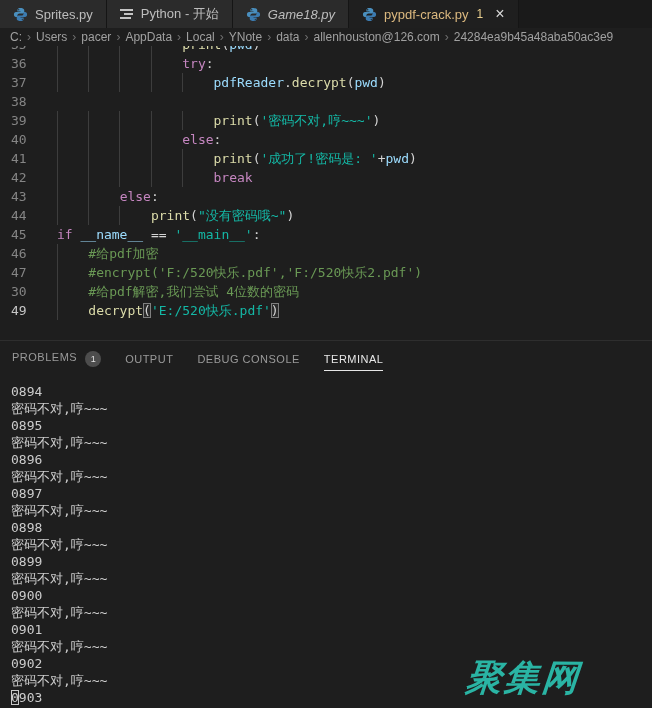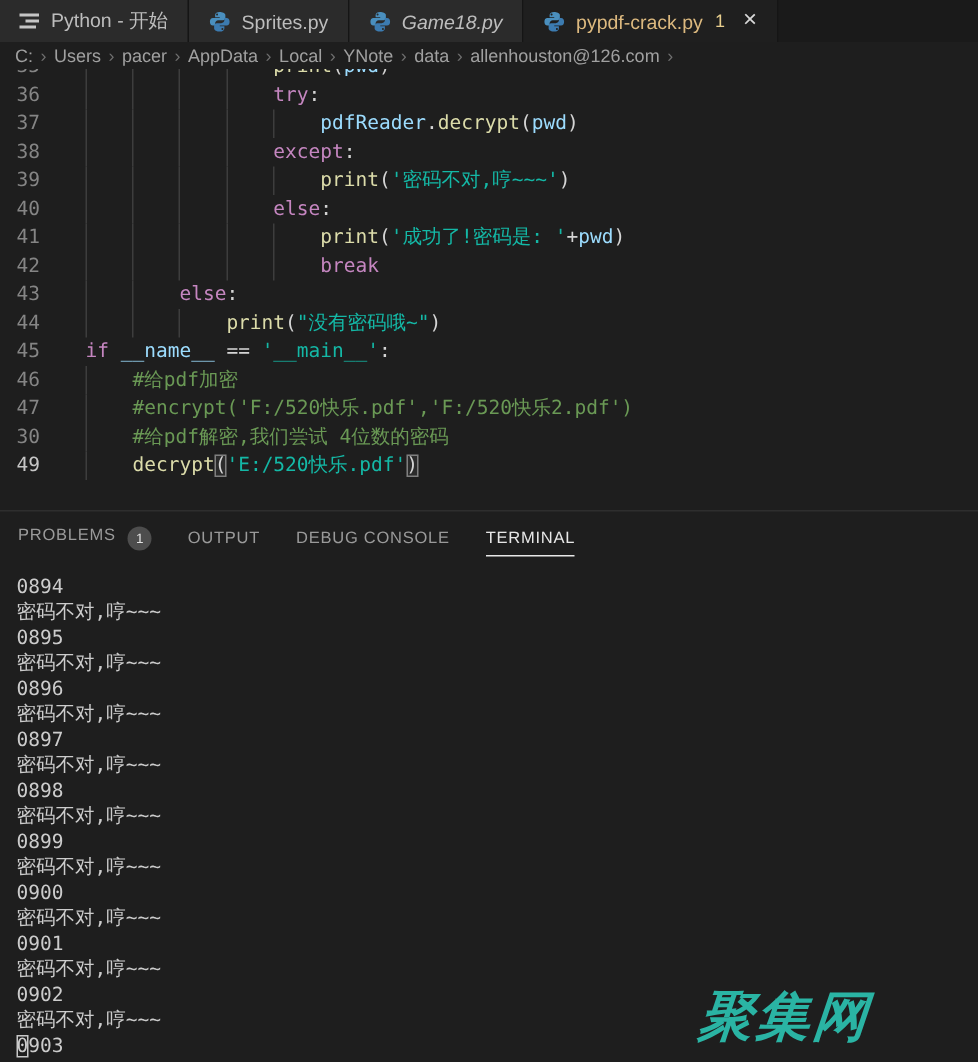--- a/index.html
+++ b/index.html
@@ -78,33 +78,33 @@
     font-size:36px; font-weight:800; font-style:italic;
     letter-spacing:2px; transform:skewX(-5deg); white-space:nowrap;
     pointer-events:none;
   }
 </style>
 </head>
 <body>
 
 <div class="tab-bar">
   <div class="tab">
+    <svg class="py-icon" viewBox="0 0 16 16">
+      <path fill="#4a8fbe" d="M7.9 1C6.1 1 4.7 1.7 4.7 3.2v1.6H8v.5H3.2C1.7 5.3 1 6.5 1 8s.7 2.7 2.2 2.7h1.5V9.2c0-1.2 1-2.2 2.2-2.2h3.3c1 0 1.8-.8 1.8-1.8V3.2C12 1.7 9.7 1 7.9 1zM6.1 2.2c.4 0 .7.3.7.7s-.3.7-.7.7-.7-.3-.7-.7.3-.7.7-.7z"></path>
+      <path fill="#3c7bb0" d="M8.1 15c1.8 0 3.2-.7 3.2-2.2v-1.6H8v-.5h4.8c1.5 0 2.2-1.2 2.2-2.7s-.7-2.7-2.2-2.7h-1.5v1.5c0 1.2-1 2.2-2.2 2.2H5.8c-1 0-1.8.8-1.8 1.8v2C4 14.3 6.3 15 8.1 15zm1.8-1.2c-.4 0-.7-.3-.7-.7s.3-.7.7-.7.7.3.7.7-.3.7-.7.7z"></path>
+    </svg>
+    <span class="tab-label">Sprites.py</span>
+  </div>
+  <div class="tab">
     <span class="welcome-icon">
         <i></i>
         <i></i>
         <i></i>
       </span>
     <span class="tab-label">Python - 开始</span>
-  </div>
-  <div class="tab">
-    <svg class="py-icon" viewBox="0 0 16 16">
-      <path fill="#4a8fbe" d="M7.9 1C6.1 1 4.7 1.7 4.7 3.2v1.6H8v.5H3.2C1.7 5.3 1 6.5 1 8s.7 2.7 2.2 2.7h1.5V9.2c0-1.2 1-2.2 2.2-2.2h3.3c1 0 1.8-.8 1.8-1.8V3.2C12 1.7 9.7 1 7.9 1zM6.1 2.2c.4 0 .7.3.7.7s-.3.7-.7.7-.7-.3-.7-.7.3-.7.7-.7z"></path>
-      <path fill="#3c7bb0" d="M8.1 15c1.8 0 3.2-.7 3.2-2.2v-1.6H8v-.5h4.8c1.5 0 2.2-1.2 2.2-2.7s-.7-2.7-2.2-2.7h-1.5v1.5c0 1.2-1 2.2-2.2 2.2H5.8c-1 0-1.8.8-1.8 1.8v2C4 14.3 6.3 15 8.1 15zm1.8-1.2c-.4 0-.7-.3-.7-.7s.3-.7.7-.7.7.3.7.7-.3.7-.7.7z"></path>
-    </svg>
-    <span class="tab-label">Sprites.py</span>
   </div>
   <div class="tab preview">
     <svg class="py-icon" viewBox="0 0 16 16">
       <path fill="#4a8fbe" d="M7.9 1C6.1 1 4.7 1.7 4.7 3.2v1.6H8v.5H3.2C1.7 5.3 1 6.5 1 8s.7 2.7 2.2 2.7h1.5V9.2c0-1.2 1-2.2 2.2-2.2h3.3c1 0 1.8-.8 1.8-1.8V3.2C12 1.7 9.7 1 7.9 1zM6.1 2.2c.4 0 .7.3.7.7s-.3.7-.7.7-.7-.3-.7-.7.3-.7.7-.7z"></path>
       <path fill="#3c7bb0" d="M8.1 15c1.8 0 3.2-.7 3.2-2.2v-1.6H8v-.5h4.8c1.5 0 2.2-1.2 2.2-2.7s-.7-2.7-2.2-2.7h-1.5v1.5c0 1.2-1 2.2-2.2 2.2H5.8c-1 0-1.8.8-1.8 1.8v2C4 14.3 6.3 15 8.1 15zm1.8-1.2c-.4 0-.7-.3-.7-.7s.3-.7.7-.7.7.3.7.7-.3.7-.7.7z"></path>
     </svg>
     <span class="tab-label">Game18.py</span>
   </div>
   <div class="tab active">
     <svg class="py-icon" viewBox="0 0 16 16">
@@ -127,28 +127,29 @@
     <span class="bc-item">AppData</span>
     <span class="bc-sep">›</span>
     <span class="bc-item">Local</span>
     <span class="bc-sep">›</span>
     <span class="bc-item">YNote</span>
     <span class="bc-sep">›</span>
     <span class="bc-item">data</span>
     <span class="bc-sep">›</span>
     <span class="bc-item">allenhouston@126.com</span>
     <span class="bc-sep">›</span>
+    <span class="bc-item">24284ea9b45a48aba50ac3e9</span>
   </div>
 
 <div class="editor">
   <div class="code-area">
       <div class="code-line"><span class="ln">35</span><span class="code"><i class="guide" style="left: 0px;"></i><i class="guide" style="left: 31.2px;"></i><i class="guide" style="left: 62.4px;"></i><i class="guide" style="left: 93.6px;"></i>                <span class="tk-fn">print</span><span class="tk-pun">(</span><span class="tk-var">pwd</span><span class="tk-pun">)</span></span></div>
       <div class="code-line"><span class="ln">36</span><span class="code"><i class="guide" style="left: 0px;"></i><i class="guide" style="left: 31.2px;"></i><i class="guide" style="left: 62.4px;"></i><i class="guide" style="left: 93.6px;"></i>                <span class="tk-kw">try</span><span class="tk-pun">:</span></span></div>
       <div class="code-line"><span class="ln">37</span><span class="code"><i class="guide" style="left: 0px;"></i><i class="guide" style="left: 31.2px;"></i><i class="guide" style="left: 62.4px;"></i><i class="guide" style="left: 93.6px;"></i><i class="guide" style="left: 124.8px;"></i>                    <span class="tk-var">pdfReader</span><span class="tk-pun">.</span><span class="tk-fn">decrypt</span><span class="tk-pun">(</span><span class="tk-var">pwd</span><span class="tk-pun">)</span></span></div>
-      <div class="code-line"><span class="ln">38</span><span class="code"><i class="guide" style="left: 0px;"></i><i class="guide" style="left: 31.2px;"></i><i class="guide" style="left: 62.4px;"></i><i class="guide" style="left: 93.6px;"></i>                <span class="tk-kw">except</span><span class="tk-pun">:</span></span></div>
+      <div class="code-line"><span class="ln">38</span></div>
       <div class="code-line"><span class="ln">39</span><span class="code"><i class="guide" style="left: 0px;"></i><i class="guide" style="left: 31.2px;"></i><i class="guide" style="left: 62.4px;"></i><i class="guide" style="left: 93.6px;"></i><i class="guide" style="left: 124.8px;"></i>                    <span class="tk-fn">print</span><span class="tk-pun">(</span><span class="tk-str">'密码不对,哼~~~'</span><span class="tk-pun">)</span></span></div>
       <div class="code-line"><span class="ln">40</span><span class="code"><i class="guide" style="left: 0px;"></i><i class="guide" style="left: 31.2px;"></i><i class="guide" style="left: 62.4px;"></i><i class="guide" style="left: 93.6px;"></i>                <span class="tk-kw">else</span><span class="tk-pun">:</span></span></div>
       <div class="code-line"><span class="ln">41</span><span class="code"><i class="guide" style="left: 0px;"></i><i class="guide" style="left: 31.2px;"></i><i class="guide" style="left: 62.4px;"></i><i class="guide" style="left: 93.6px;"></i><i class="guide" style="left: 124.8px;"></i>                    <span class="tk-fn">print</span><span class="tk-pun">(</span><span class="tk-str">'成功了!密码是: '</span><span class="tk-pun">+</span><span class="tk-var">pwd</span><span class="tk-pun">)</span></span></div>
       <div class="code-line"><span class="ln">42</span><span class="code"><i class="guide" style="left: 0px;"></i><i class="guide" style="left: 31.2px;"></i><i class="guide" style="left: 62.4px;"></i><i class="guide" style="left: 93.6px;"></i><i class="guide" style="left: 124.8px;"></i>                    <span class="tk-kw">break</span></span></div>
       <div class="code-line"><span class="ln">43</span><span class="code"><i class="guide" style="left: 0px;"></i><i class="guide" style="left: 31.2px;"></i>        <span class="tk-kw">else</span><span class="tk-pun">:</span></span></div>
       <div class="code-line"><span class="ln">44</span><span class="code"><i class="guide" style="left: 0px;"></i><i class="guide" style="left: 31.2px;"></i><i class="guide" style="left: 62.4px;"></i>            <span class="tk-fn">print</span><span class="tk-pun">(</span><span class="tk-str">"没有密码哦~"</span><span class="tk-pun">)</span></span></div>
       <div class="code-line"><span class="ln">45</span><span class="code"><span class="tk-kw">if</span><span class="tk-pun"> </span><span class="tk-var">__name__</span><span class="tk-pun"> == </span><span class="tk-str">'__main__'</span><span class="tk-pun">:</span></span></div>
       <div class="code-line"><span class="ln">46</span><span class="code"><i class="guide" style="left: 0px;"></i>    <span class="tk-cmt">#给pdf加密</span></span></div>
       <div class="code-line"><span class="ln">47</span><span class="code"><i class="guide" style="left: 0px;"></i>    <span class="tk-cmt">#encrypt('F:/520快乐.pdf','F:/520快乐2.pdf')</span></span></div>
       <div class="code-line"><span class="ln">30</span><span class="code"><i class="guide" style="left: 0px;"></i>    <span class="tk-cmt">#给pdf解密,我们尝试 4位数的密码</span></span></div>

